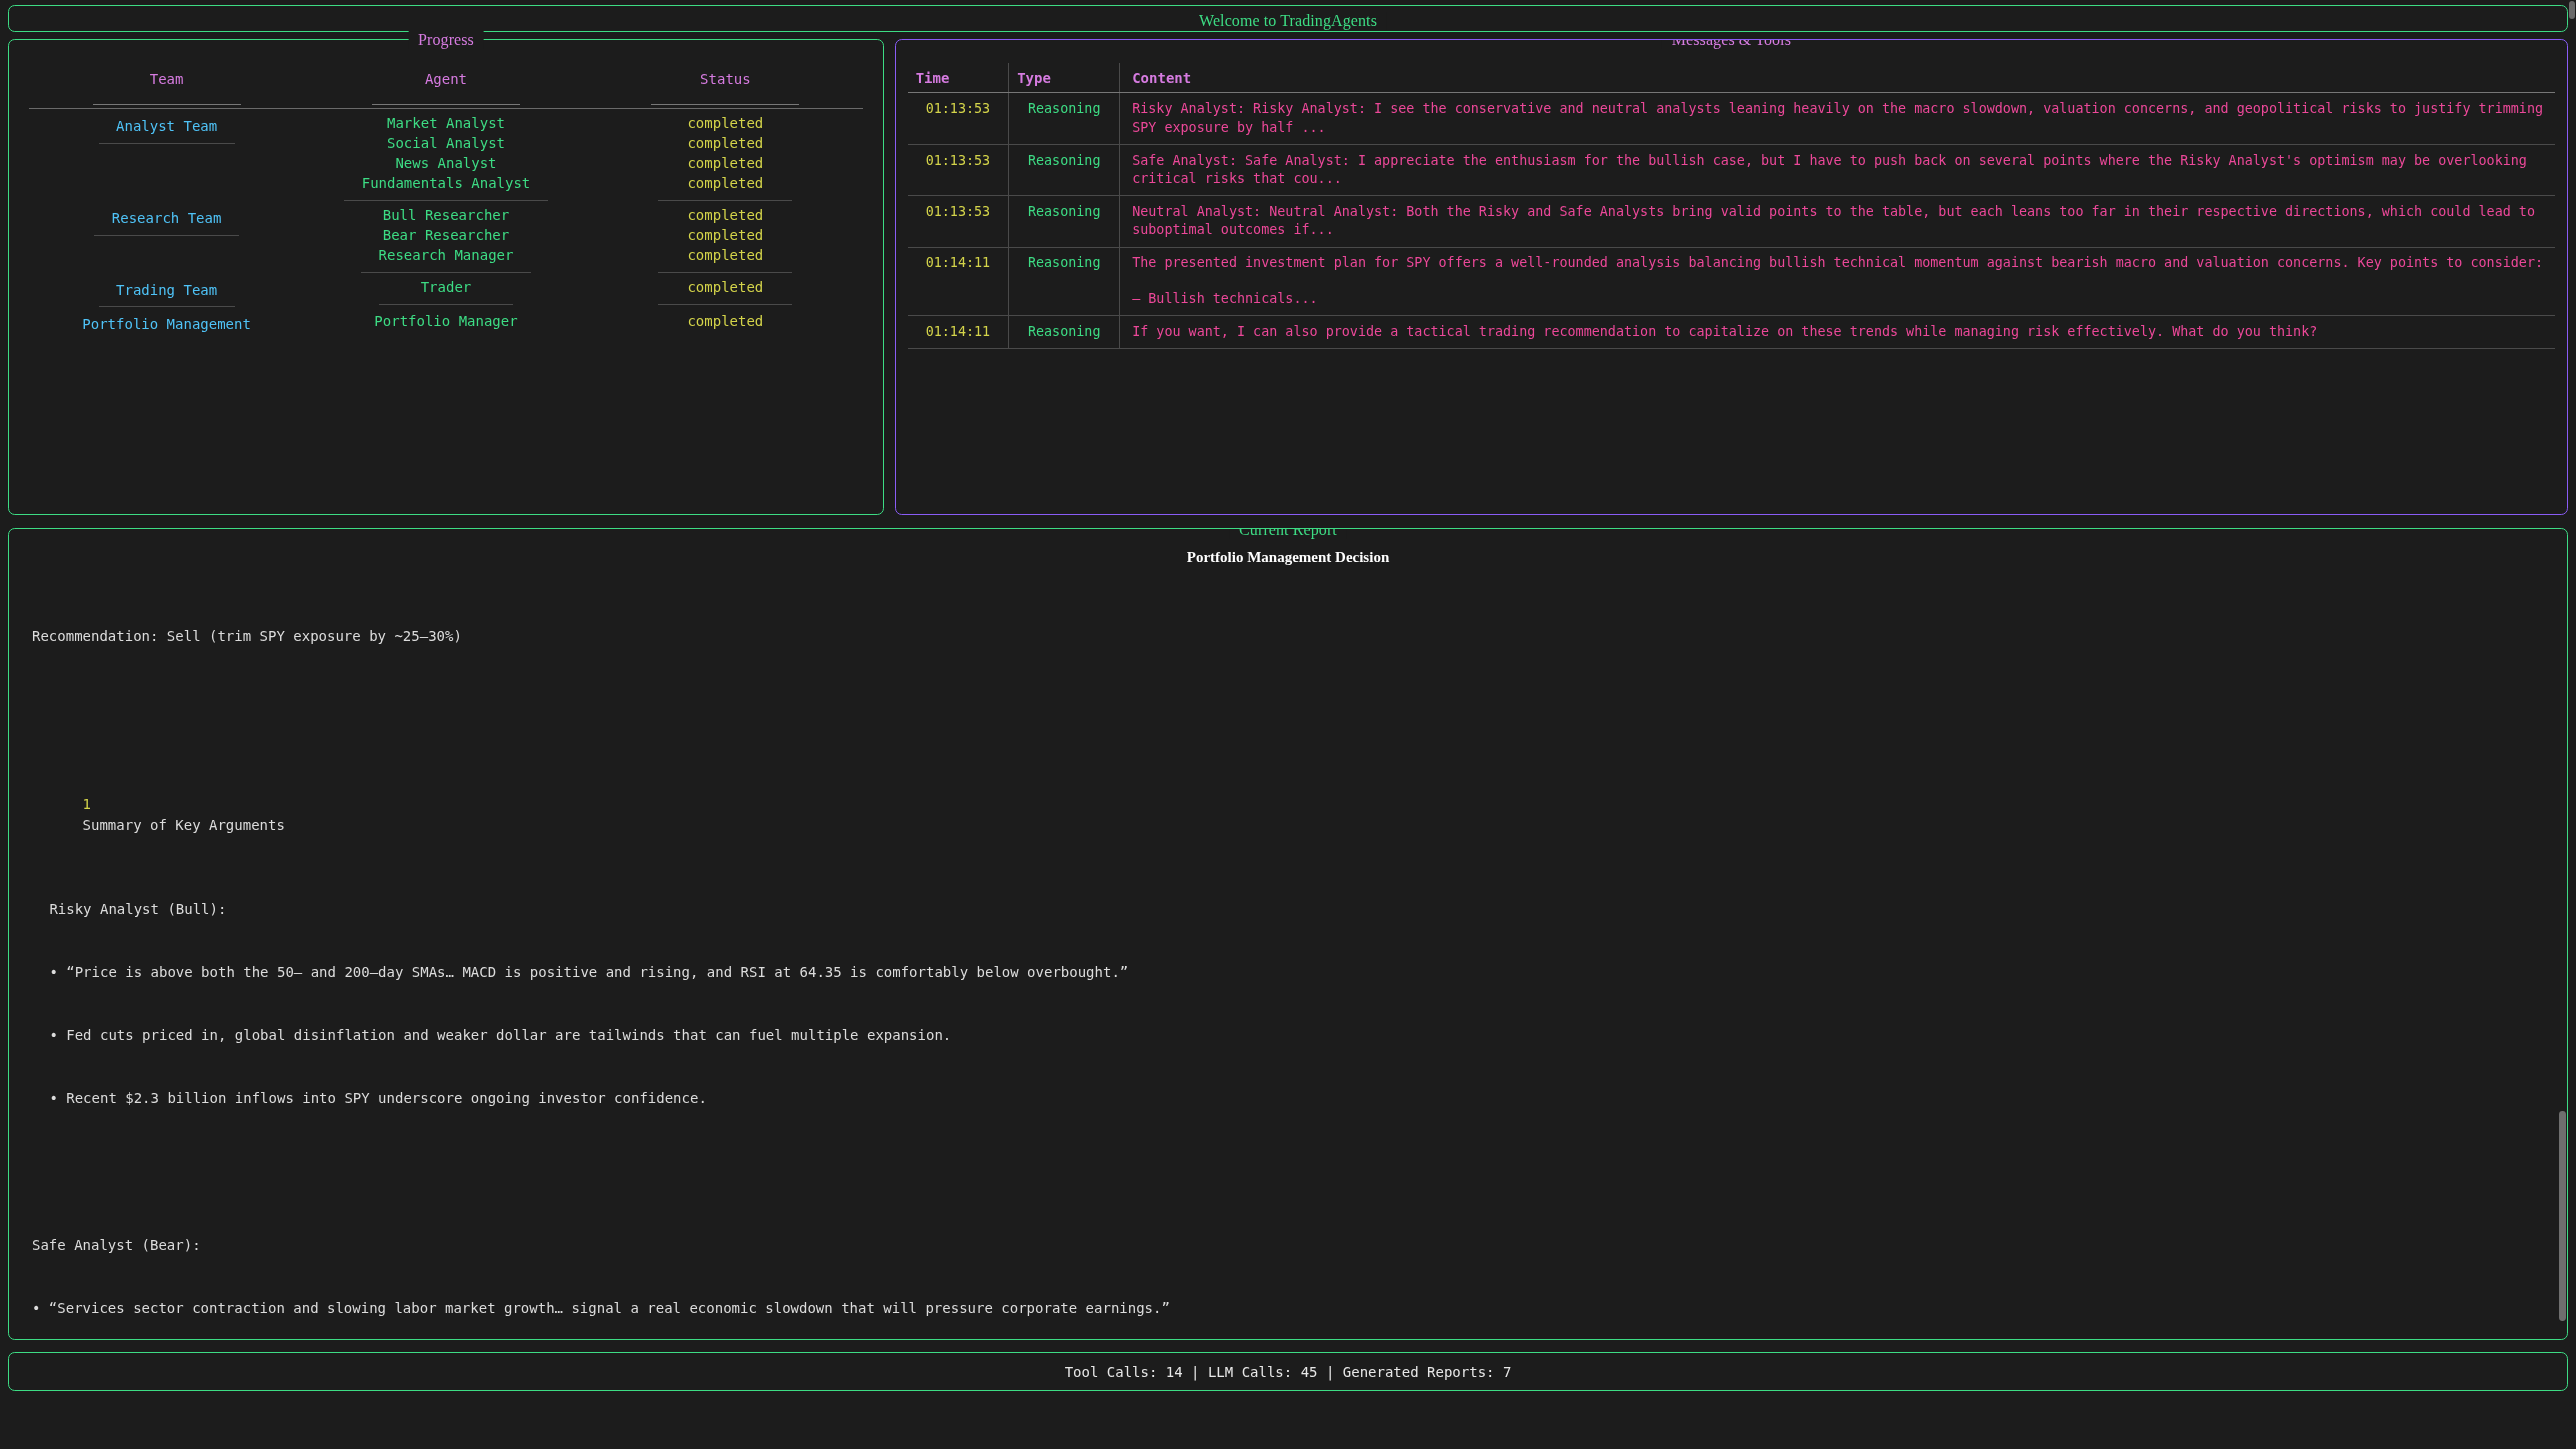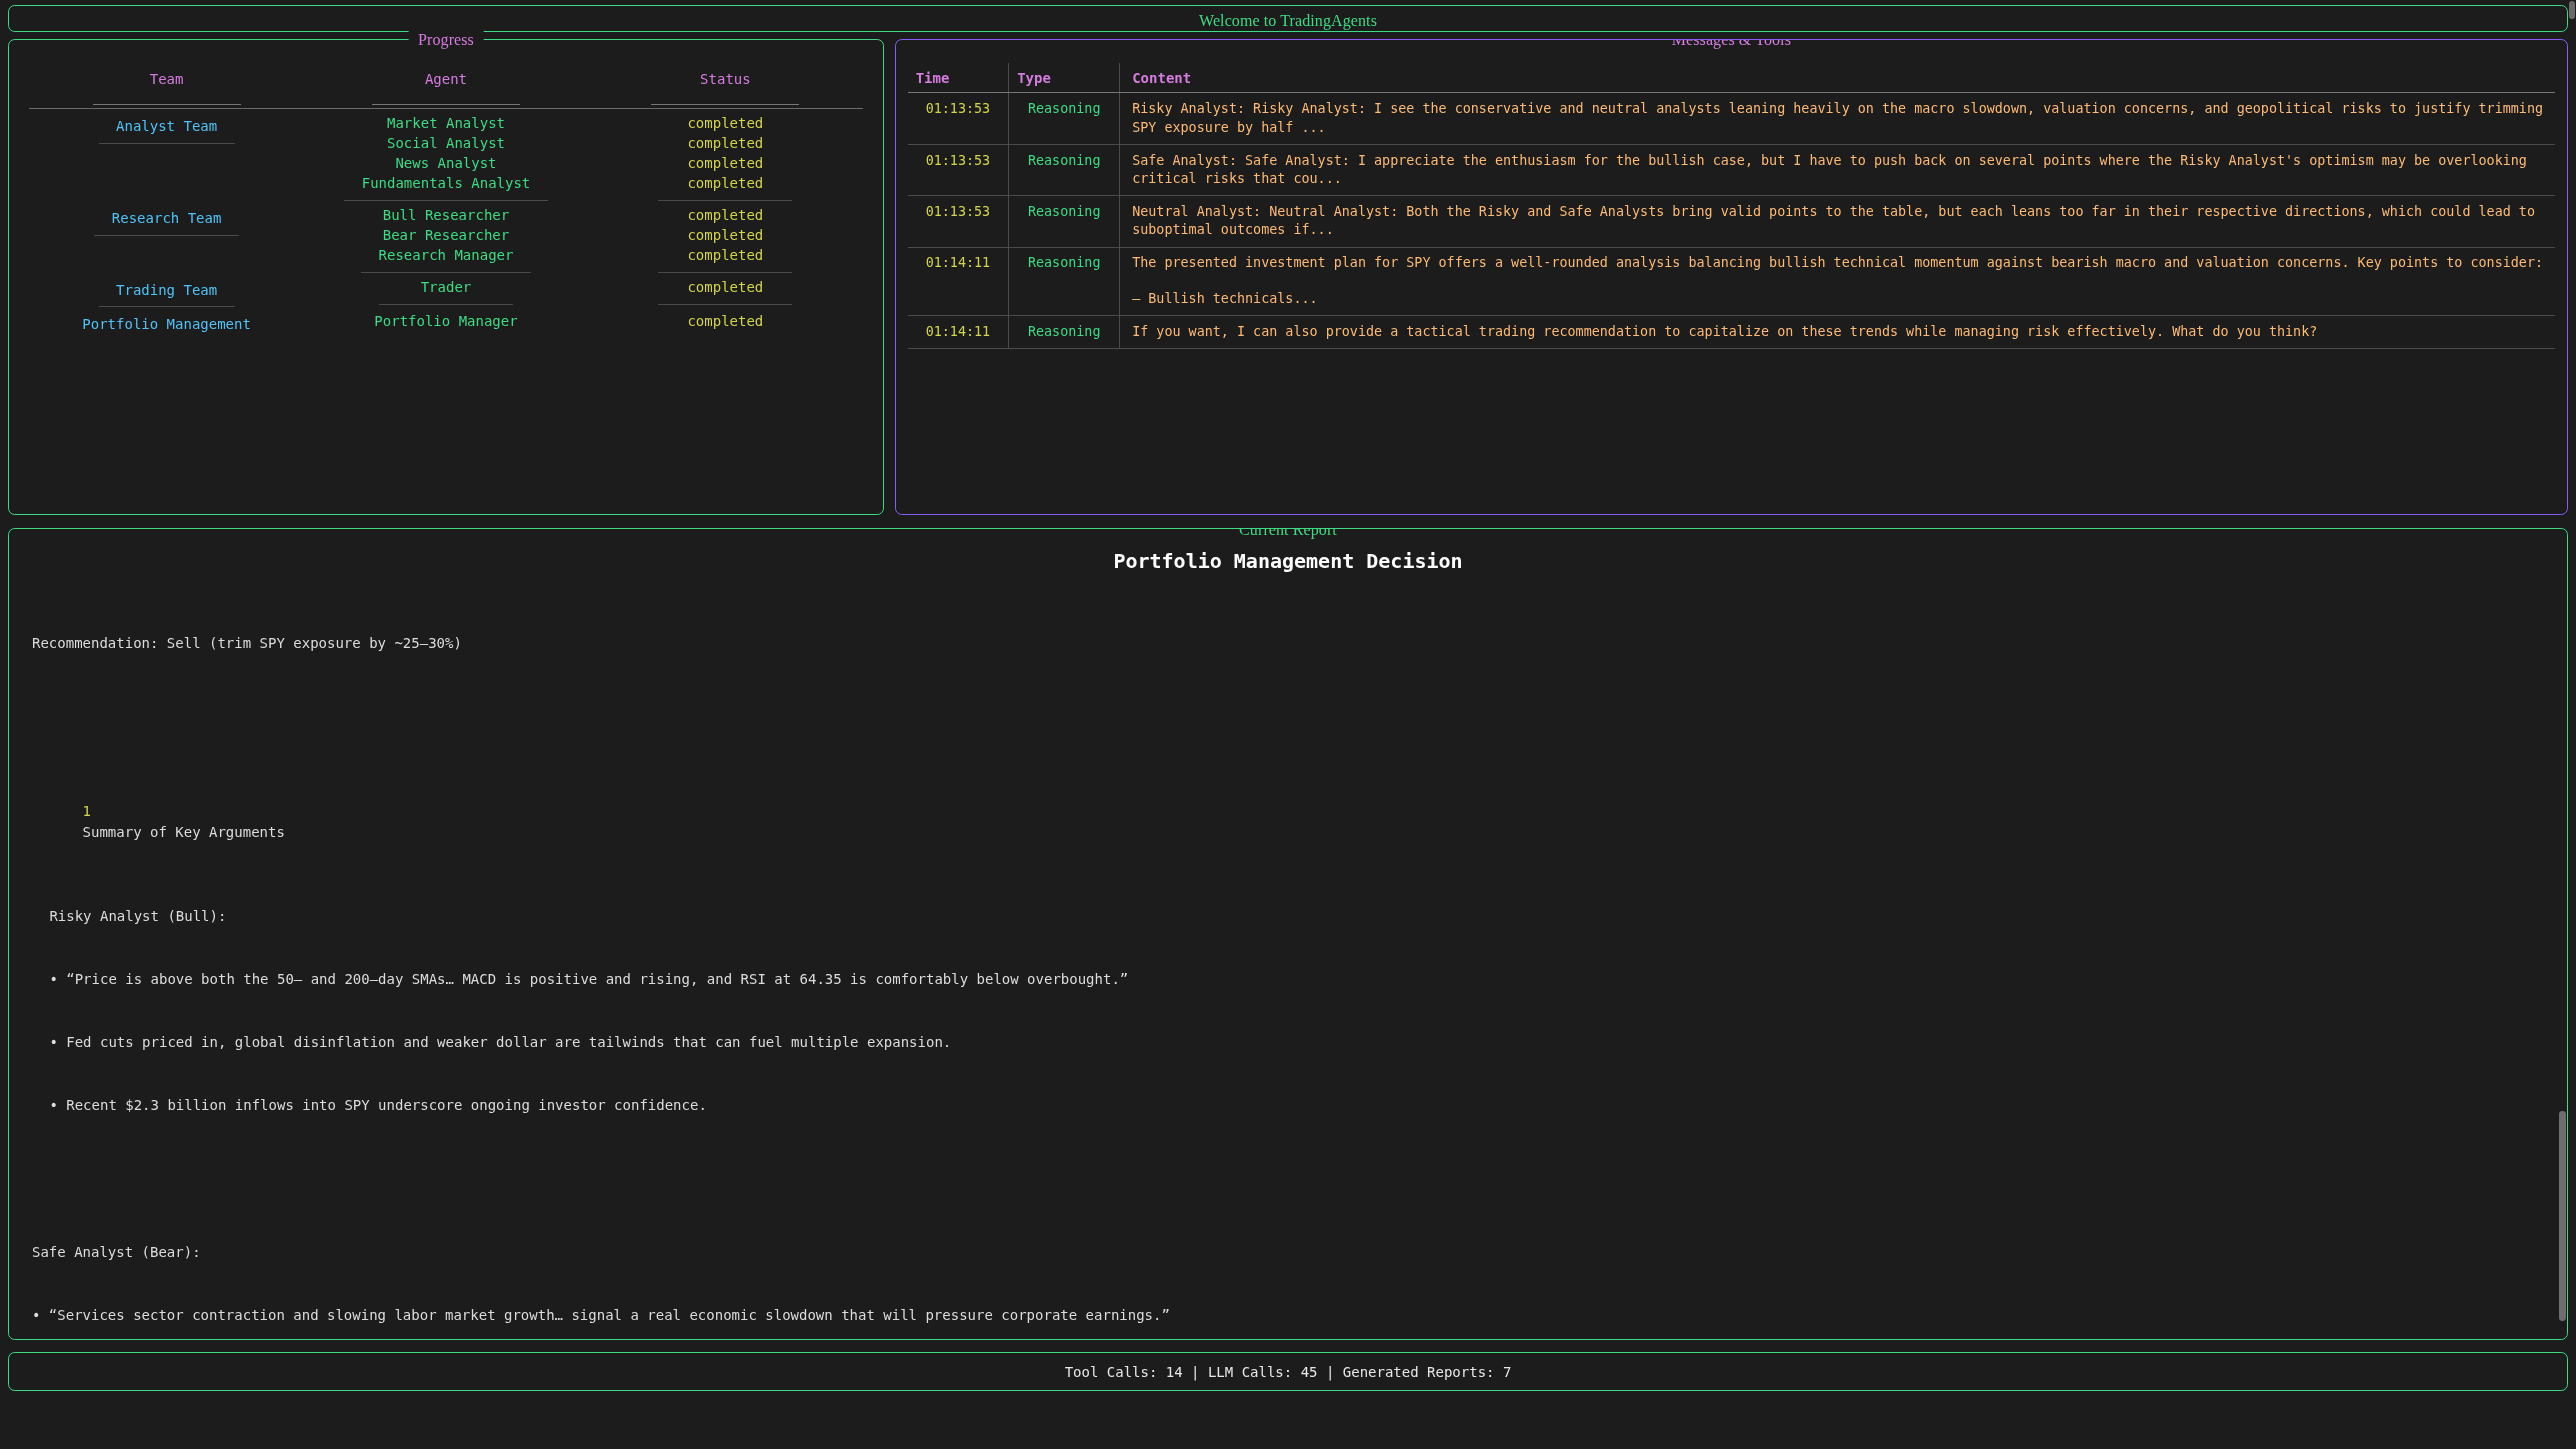--- a/index.html
+++ b/index.html
@@ -102,40 +102,41 @@
   #messages-table th.content-h { text-align: left; padding-left: 12px; }
   #messages-table td {
     font-size: 13.4px;
     padding: 6.7px 8px;
     vertical-align: top;
     border-bottom: 0.7px solid #4a4a4a;
     line-height: 1.38;
   }
   .msg-time { color: #d4d44a; text-align: center; white-space: nowrap; width: 101px; }
   .msg-type { color: #3ddc84; text-align: center; white-space: nowrap; width: 107px; }
-  .msg-content { color: #fdba74; padding-left: 12px !important; }
+  .msg-content { color: #ec4899; padding-left: 12px !important; }
   .msg-content .para { margin: 0; }
   .msg-content .para + .para { margin-top: 17.4px; }
   .vsep { border-left: 0.7px solid #4a4a4a; }
 
   
   #report-panel {
     margin-top: 13.4px;
     height: 812px;
     border-color: #3ddc84;
     padding: 20px 23px 6.7px 23px;
     overflow: hidden;
     position: relative;
   }
   #report-title {
     text-align: center;
     color: #ffffff;
     font-weight: bold;
-    font-size: 20px;
+    font-size: 15px;
     margin-bottom: 17.4px;
+    font-family: Liberation Serif, serif;
   }
   .rpt { color: #dcdcdc; font-size: 14px; line-height: 21px; white-space: pre-wrap; }
   .rpt .num { color: #d4d44a; }
   .blank { height: 21px; }
   .indent1 { padding-left: 17.4px; }
 
   
   .scrollbar-v {
     position: absolute;
     right: 1.3px;

